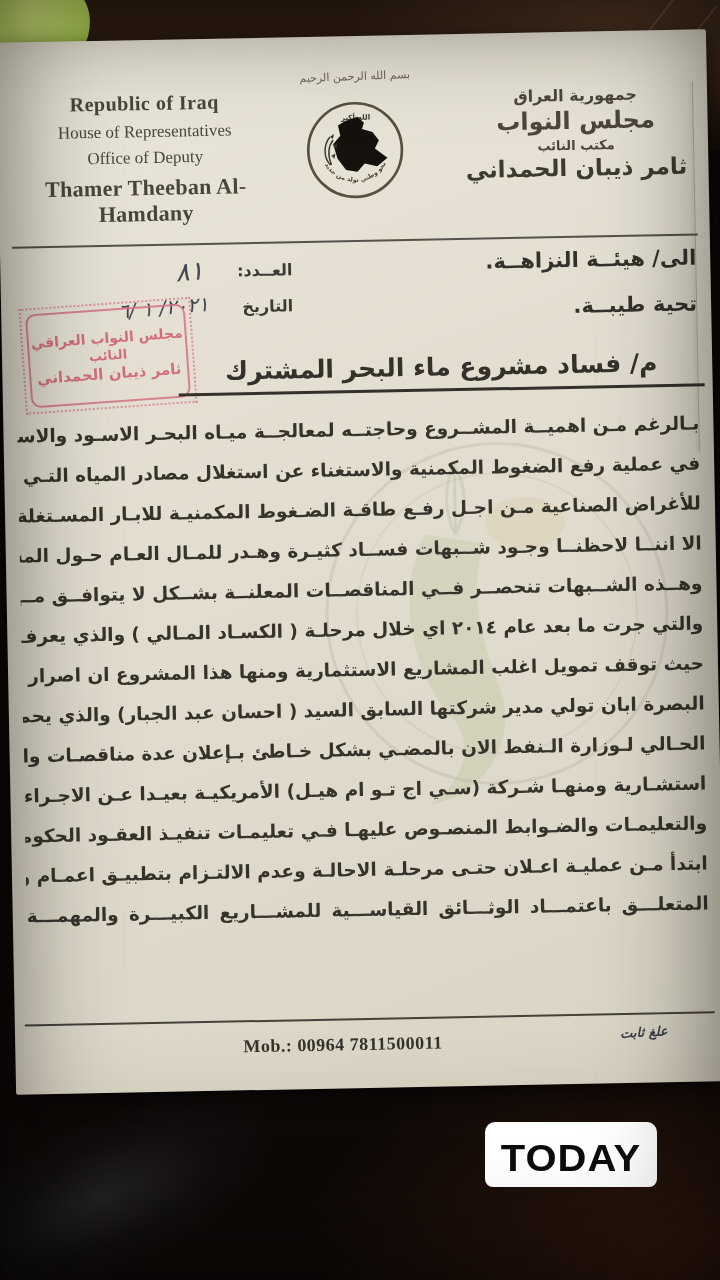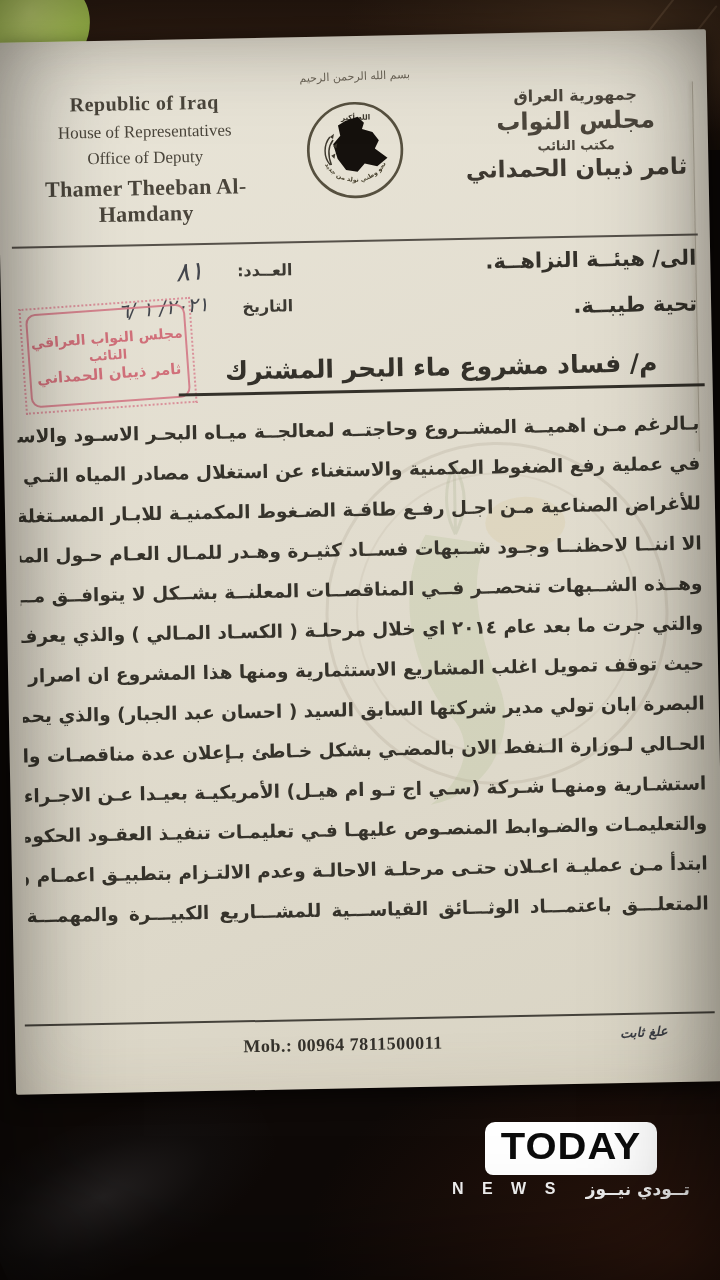--- a/index.html
+++ b/index.html
@@ -112,21 +112,21 @@
            background:#45423b; }
   .phone { position:absolute; left:228px; top:998px; font-family:"Liberation Serif", serif;
            font-size:18px; font-weight:700; color:#34312b; letter-spacing:.5px; }
   .note { position:absolute; right:58px; top:994px; font-size:13px; color:#3b3e44;
            direction:rtl; font-style:italic; transform:rotate(-2deg); font-weight:600; }
 
   
   .news-logo { position:absolute; right:24px; top:1122px; width:250px; z-index:3;
            text-align:center; }
   .logo-box { display:inline-block; background:#ffffff; border-radius:10px 10px 8px 8px;
-           padding:2px 16px 6px 16px; }
+           padding:14px 16px 6px 16px; }
   .logo-title { font-family:"Liberation Sans", sans-serif; font-weight:900; font-size:40px;
            letter-spacing:1px; color:#0c0c0c; transform:scaleY(.92); display:inline-block; }
   .logo-sub { display:flex; justify-content:space-between; align-items:center;
            margin-top:4px; padding:0 6px; }
   .logo-sub-en { color:#f2f2f2; font-family:"Liberation Sans", sans-serif; font-weight:700;
            font-size:16px; letter-spacing:7px; }
   .logo-sub-ar { color:#f2f2f2; font-size:17px; font-weight:700; direction:rtl; }
 </style>
 </head>
 <body>
@@ -228,20 +228,16 @@
 
     <div class="foot-rule"></div>
     <div class="phone">Mob.: 00964 7811500011</div>
     <div class="note">علغ ثابت</div>
   </div>
 
   <div class="news-logo">
     <div class="logo-box">
       <span class="logo-title">TODAY</span>
     </div>
-    <div class="logo-sub">
-      <span class="logo-sub-en">N E W S</span>
-      <span class="logo-sub-ar">تــودي نيــوز</span>
-    </div>
   </div>
 
   <div class="vignette"></div>
 </div>
 
 </body></html>

